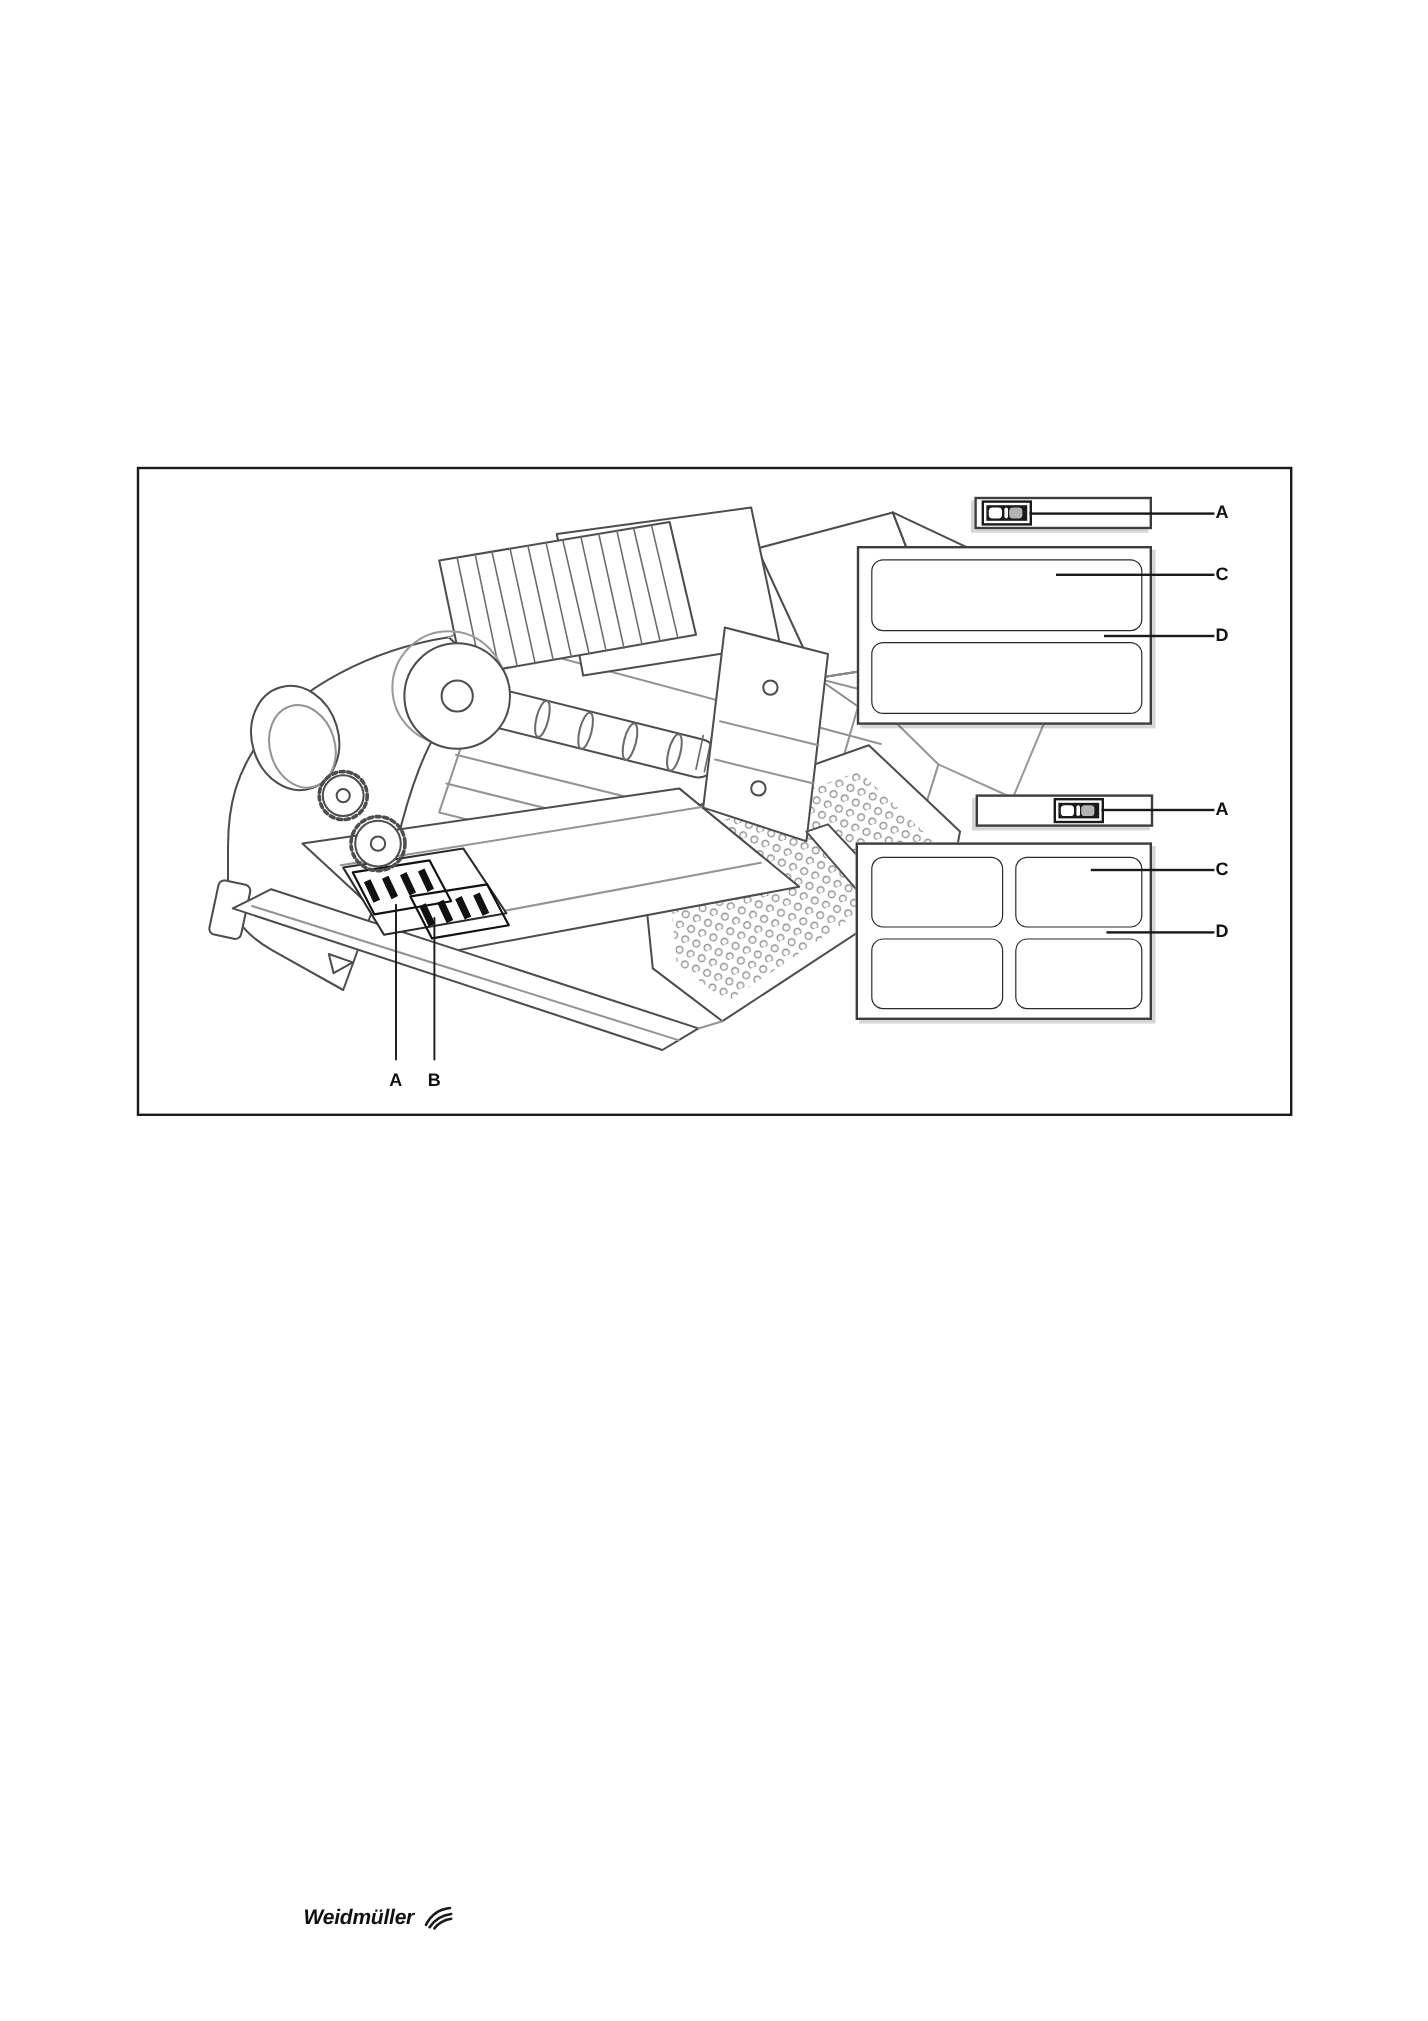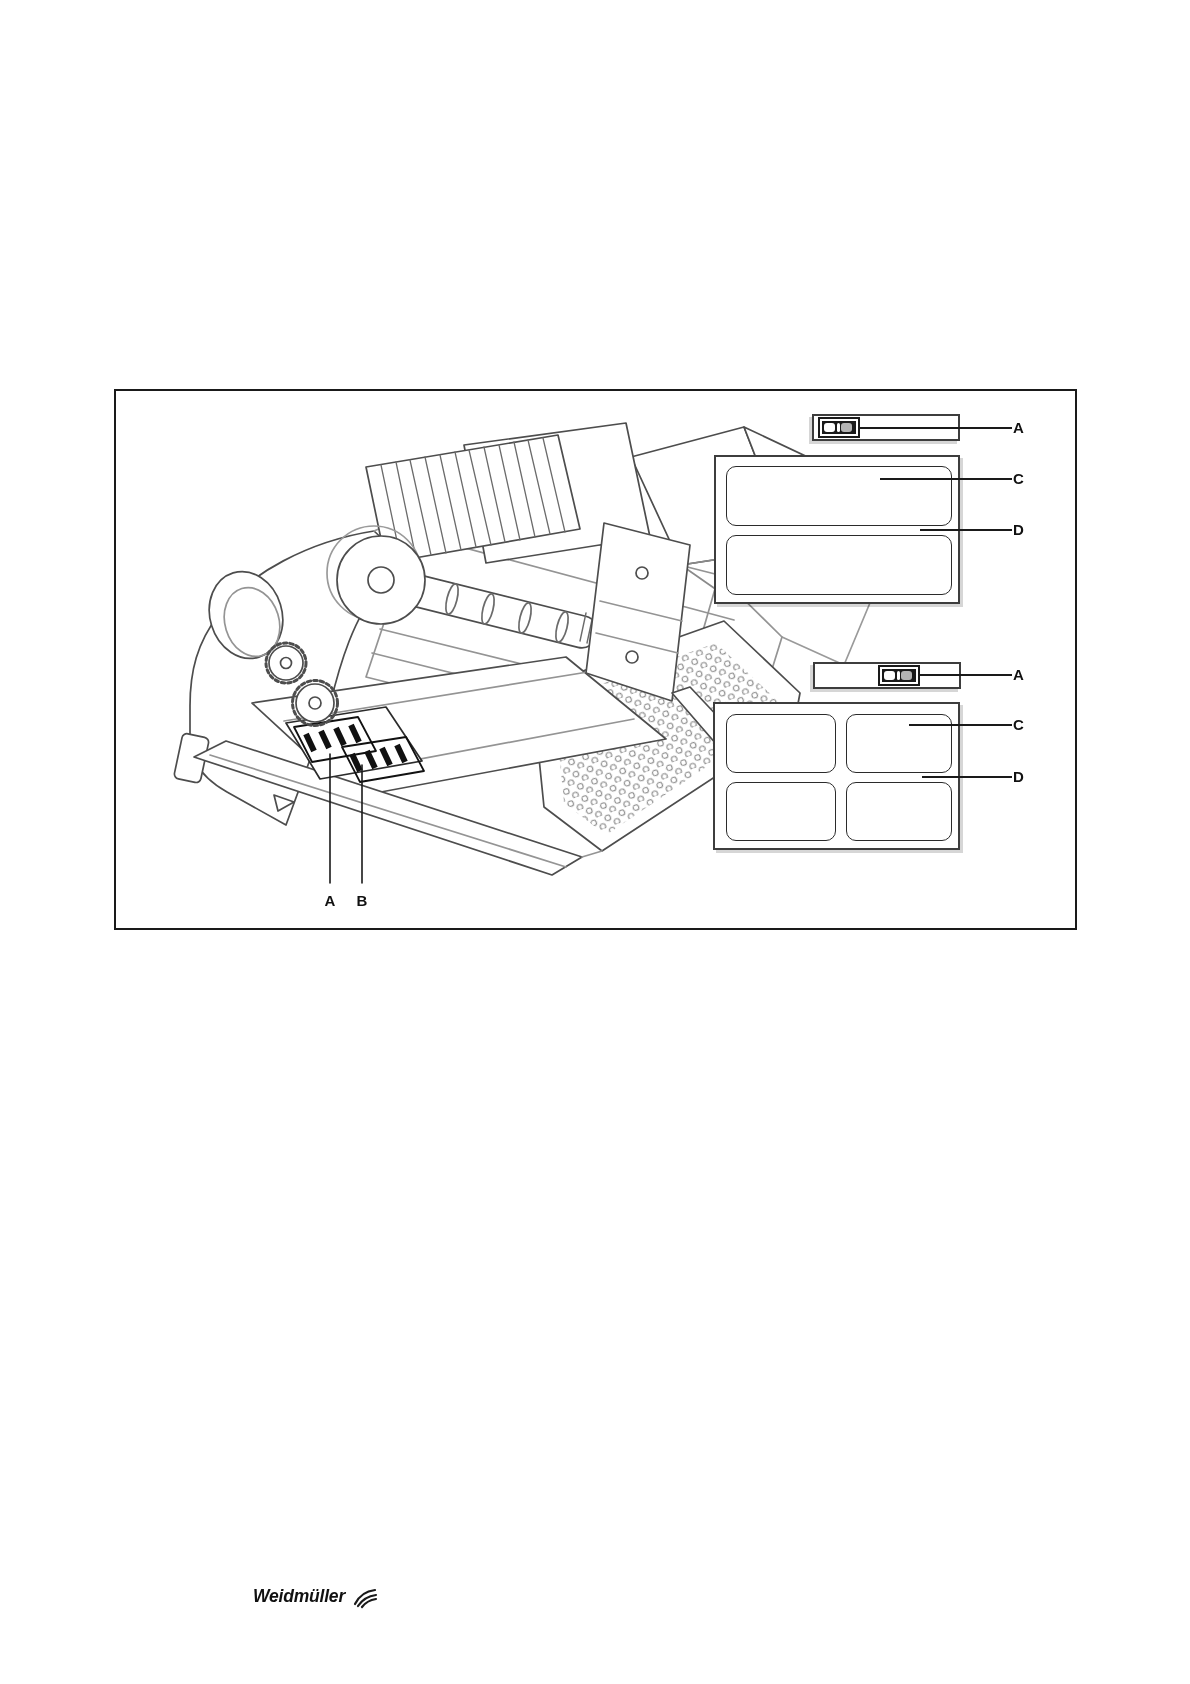--- a/index.html
+++ b/index.html
@@ -34,21 +34,21 @@
   .sm-right{position:absolute;left:19px;top:2px;width:11px;height:9px;background:#b3b3b3;border-radius:3px;}
   
   .sheet{
     position:absolute;border:2px solid #3d3d3d;background:#fff;box-sizing:border-box;
     box-shadow:3px 3px 0 rgba(0,0,0,0.16);
   }
   .sheet .lbl{
     position:absolute;border:1.7px solid #2b2b2b;border-radius:10px;background:#fff;box-sizing:border-box;
   }
   
-  .brand{position:absolute;left:253px;top:1586px;display:flex;}
+  .brand{position:absolute;left:253px;top:1586px;display:flex;align-items:center;}
   .brand-text{
     font-size:17.5px;font-weight:700;font-style:italic;color:#111;letter-spacing:-0.2px;
   }
   .brand-mark{width:27px;height:22px;margin-left:7px;transform:translateY(1px);}
 </style>
 </head>
 <body>
 
 <div class="page">
 

